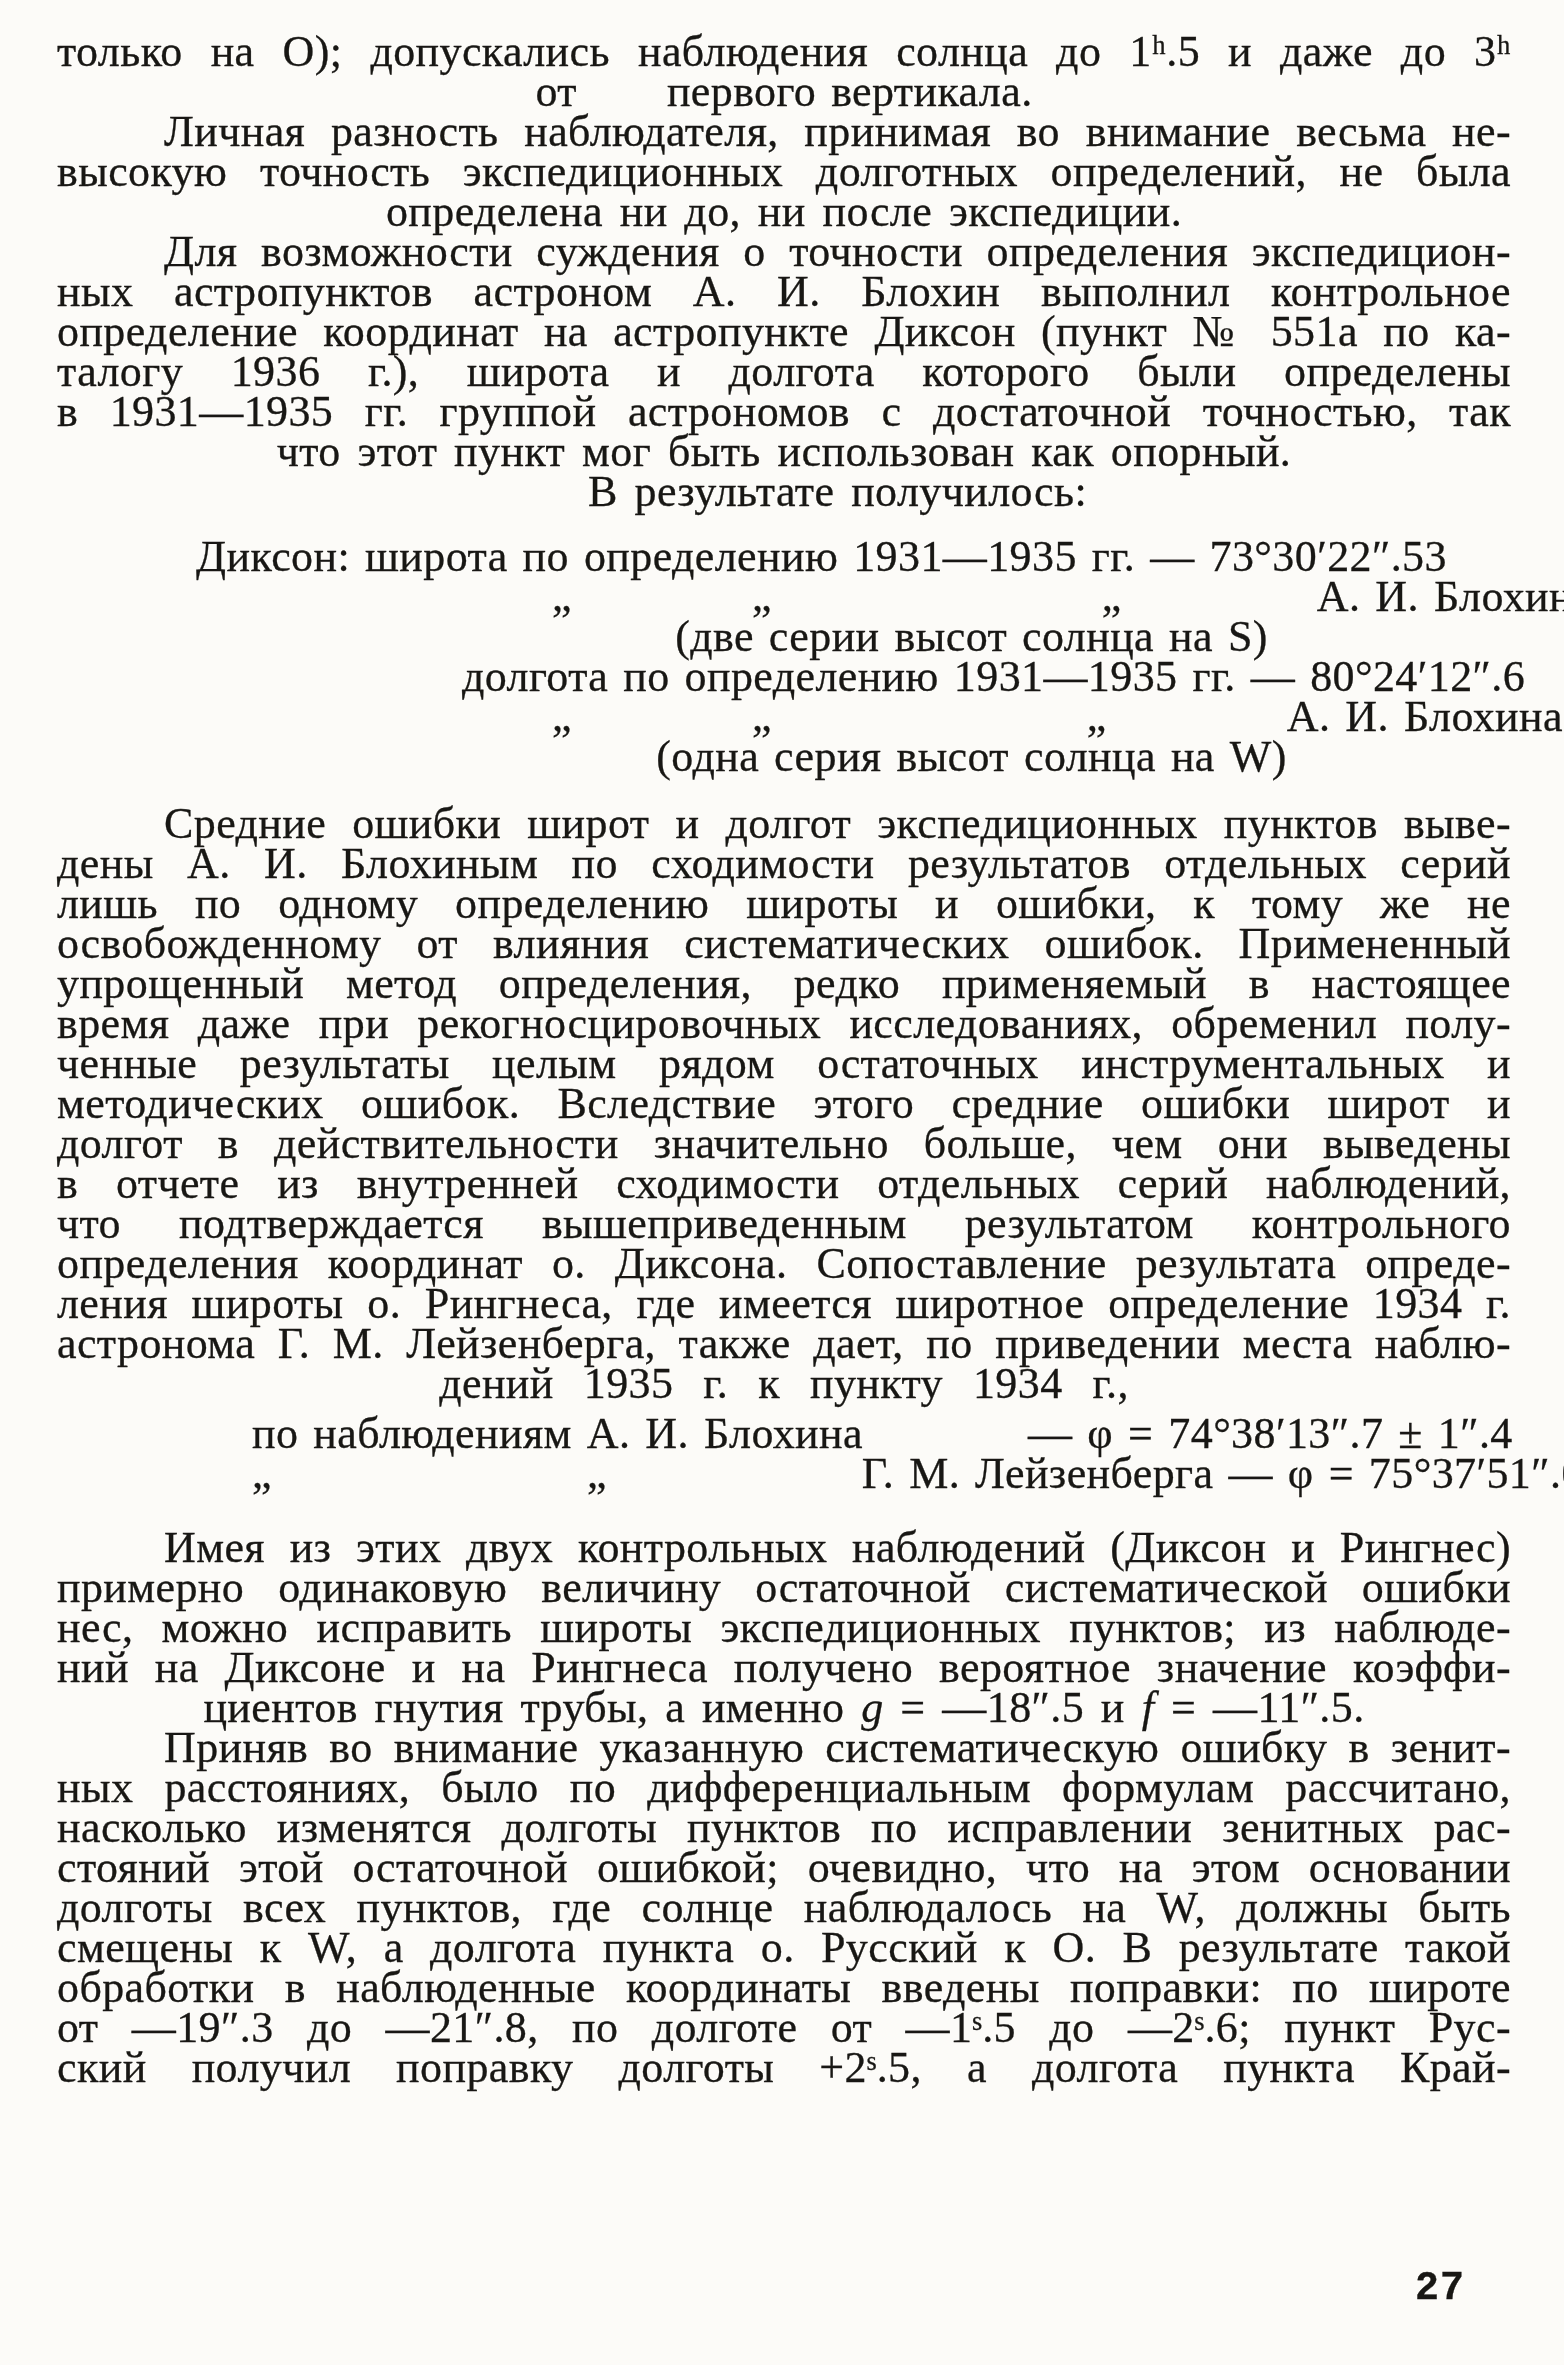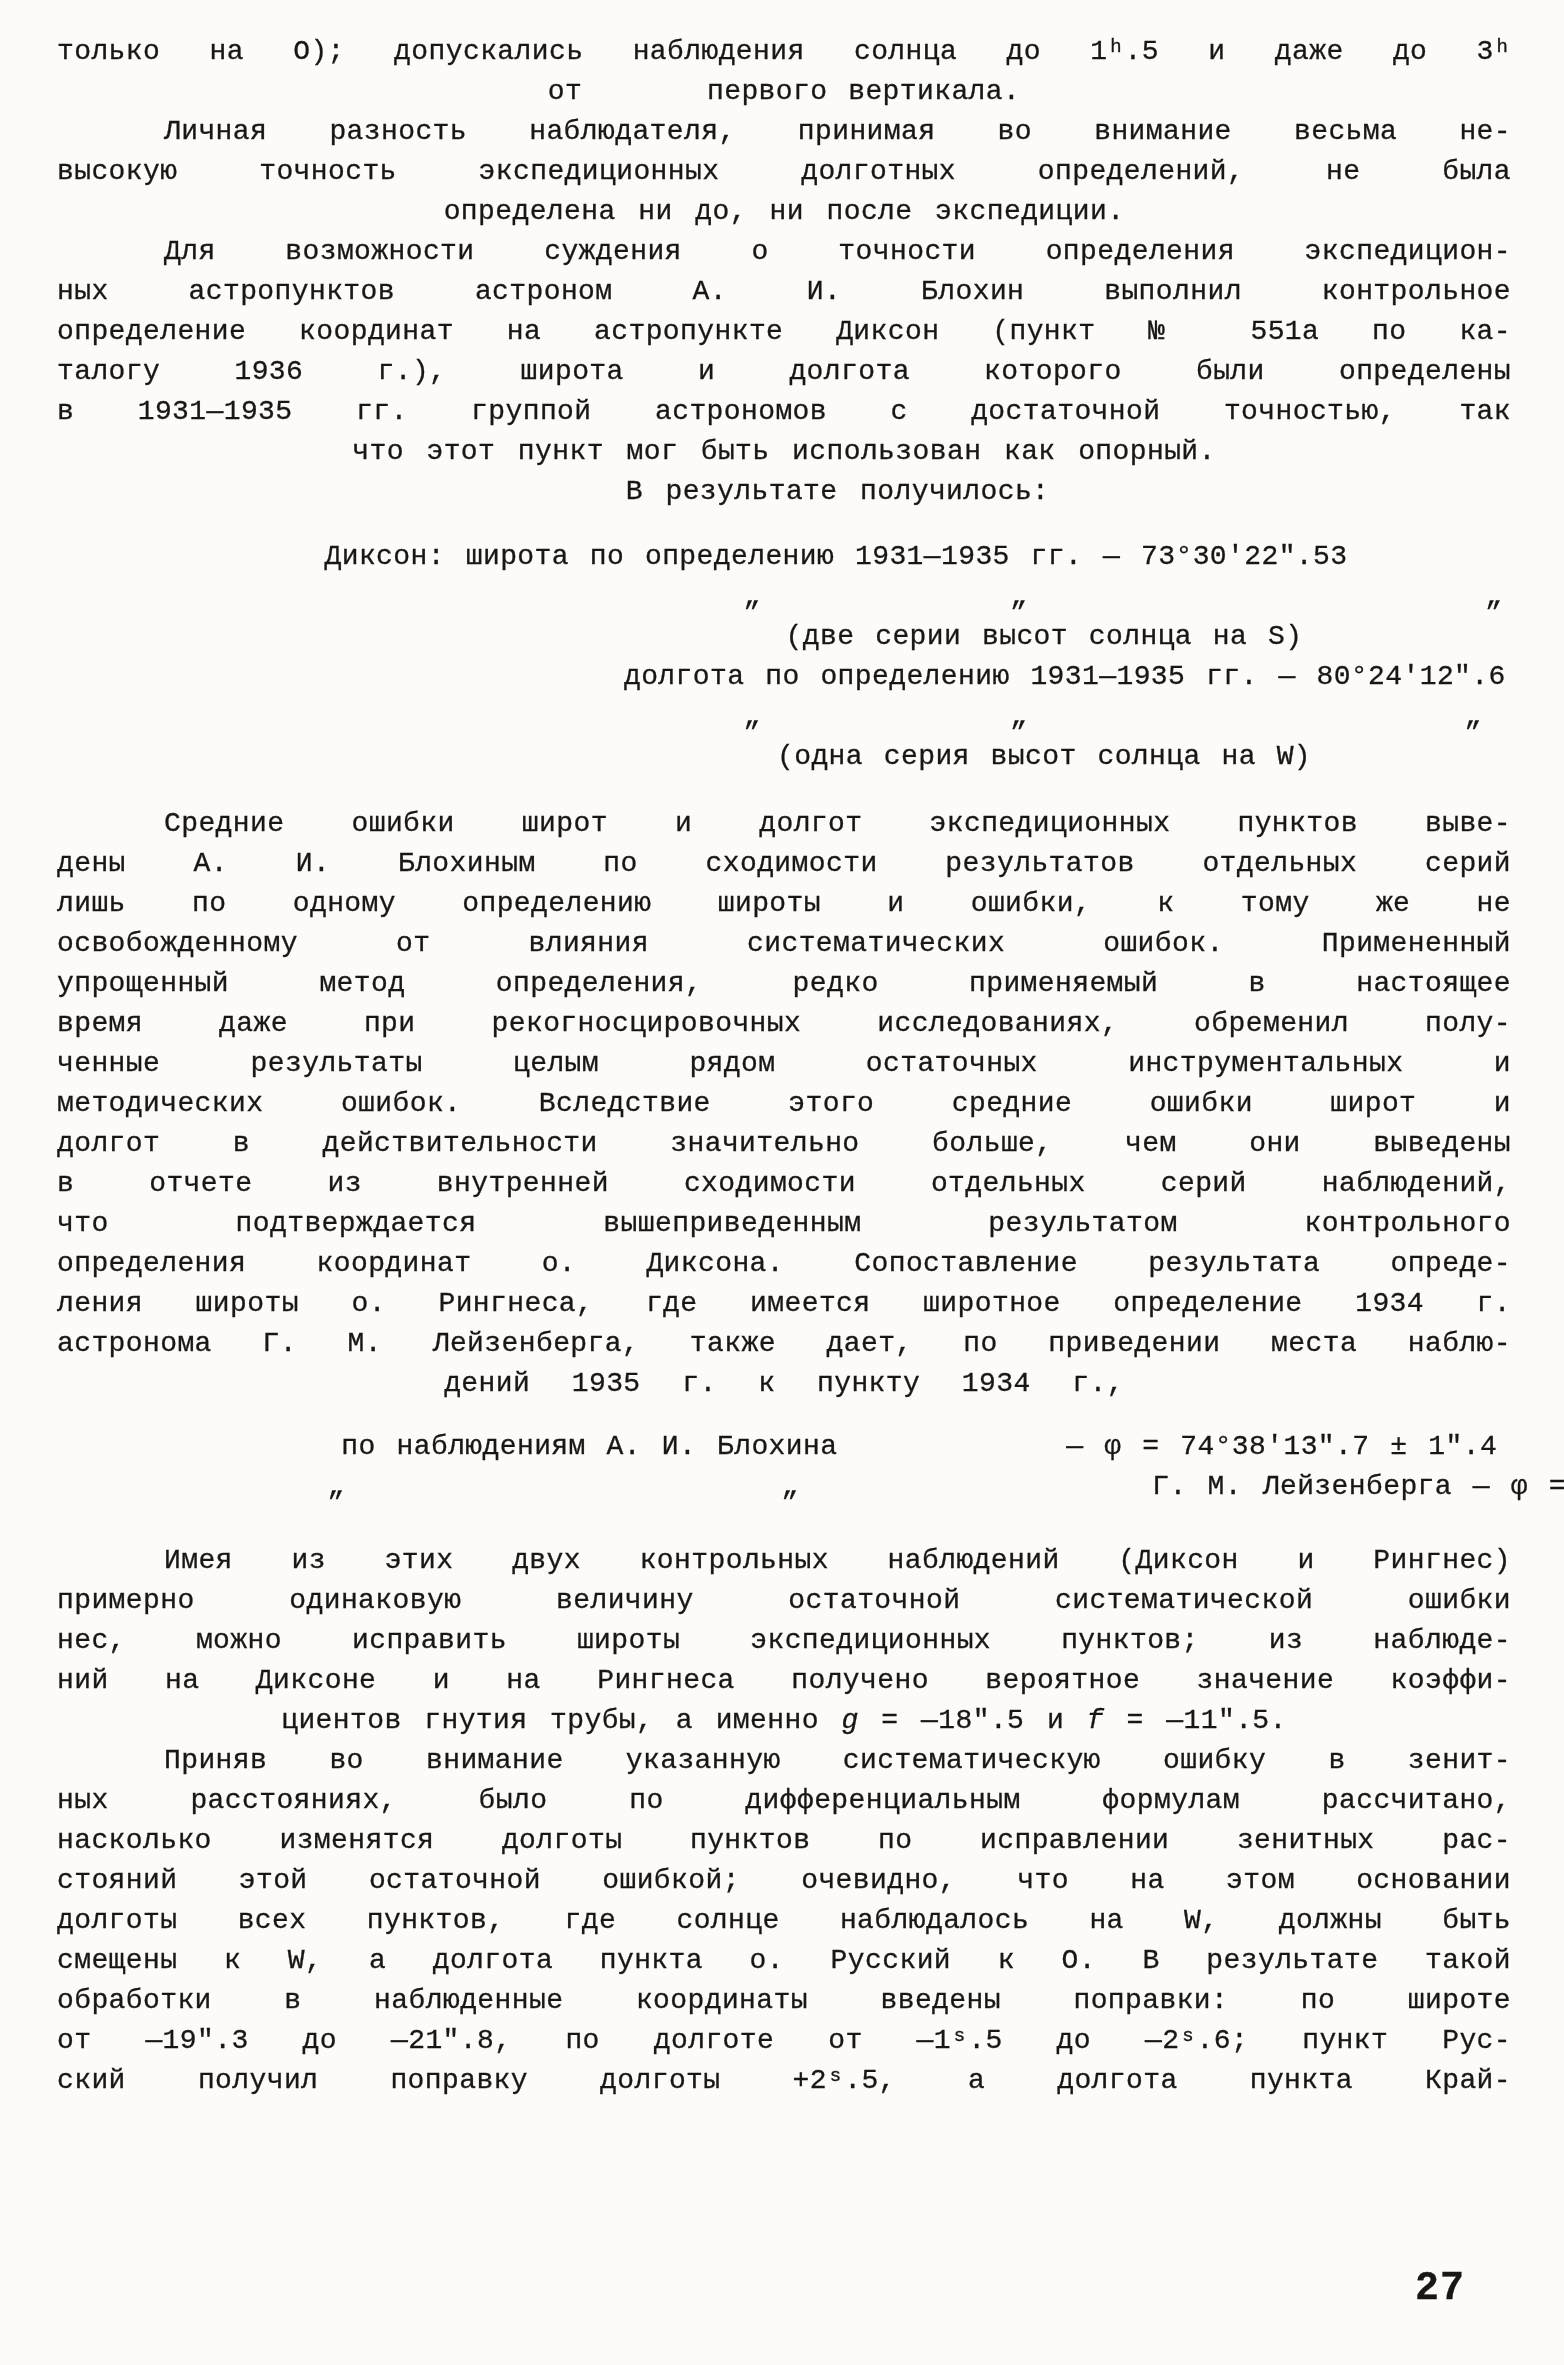--- a/index.html
+++ b/index.html
@@ -14,38 +14,37 @@
     background: #fcfbf8;
     color: #181714;
     font-family: "Liberation Serif", "DejaVu Serif", serif;
     overflow: hidden;
   }
   .text-column {
     position: absolute;
     left: 57px;
     top: 32px;
     width: 1454px;
-    font-size: 28px;
+    font-size: 44px;
     line-height: 40px;
     letter-spacing: 0.4px;
     word-spacing: 3.6px;
-    font-family: Liberation Mono, monospace;
     -webkit-text-stroke: 0.3px;
   }
   .line { display: block; }
   
   .j { text-align: justify; text-align-last: justify; text-justify: inter-word; }
   
   .l { text-align: center; word-spacing: 5.4px; }
   
   .pre { white-space: pre; text-align: center; }
   
   .ind { text-indent: 107px; }
   .blk-dixon { margin: 25px 0 27px 0; }
-  .blk-obs { margin: 23px 0 34px 0; }
+  .blk-obs { margin: 10px 0 34px 0; }
   .page-number {
     position: absolute;
     top: 2266px;
     left: 1415px;
     font-size: 40px;
     font-weight: bold;
     letter-spacing: 0.9px;
     font-family: Liberation Mono, monospace;
     -webkit-text-stroke: 0.3px;
   }

